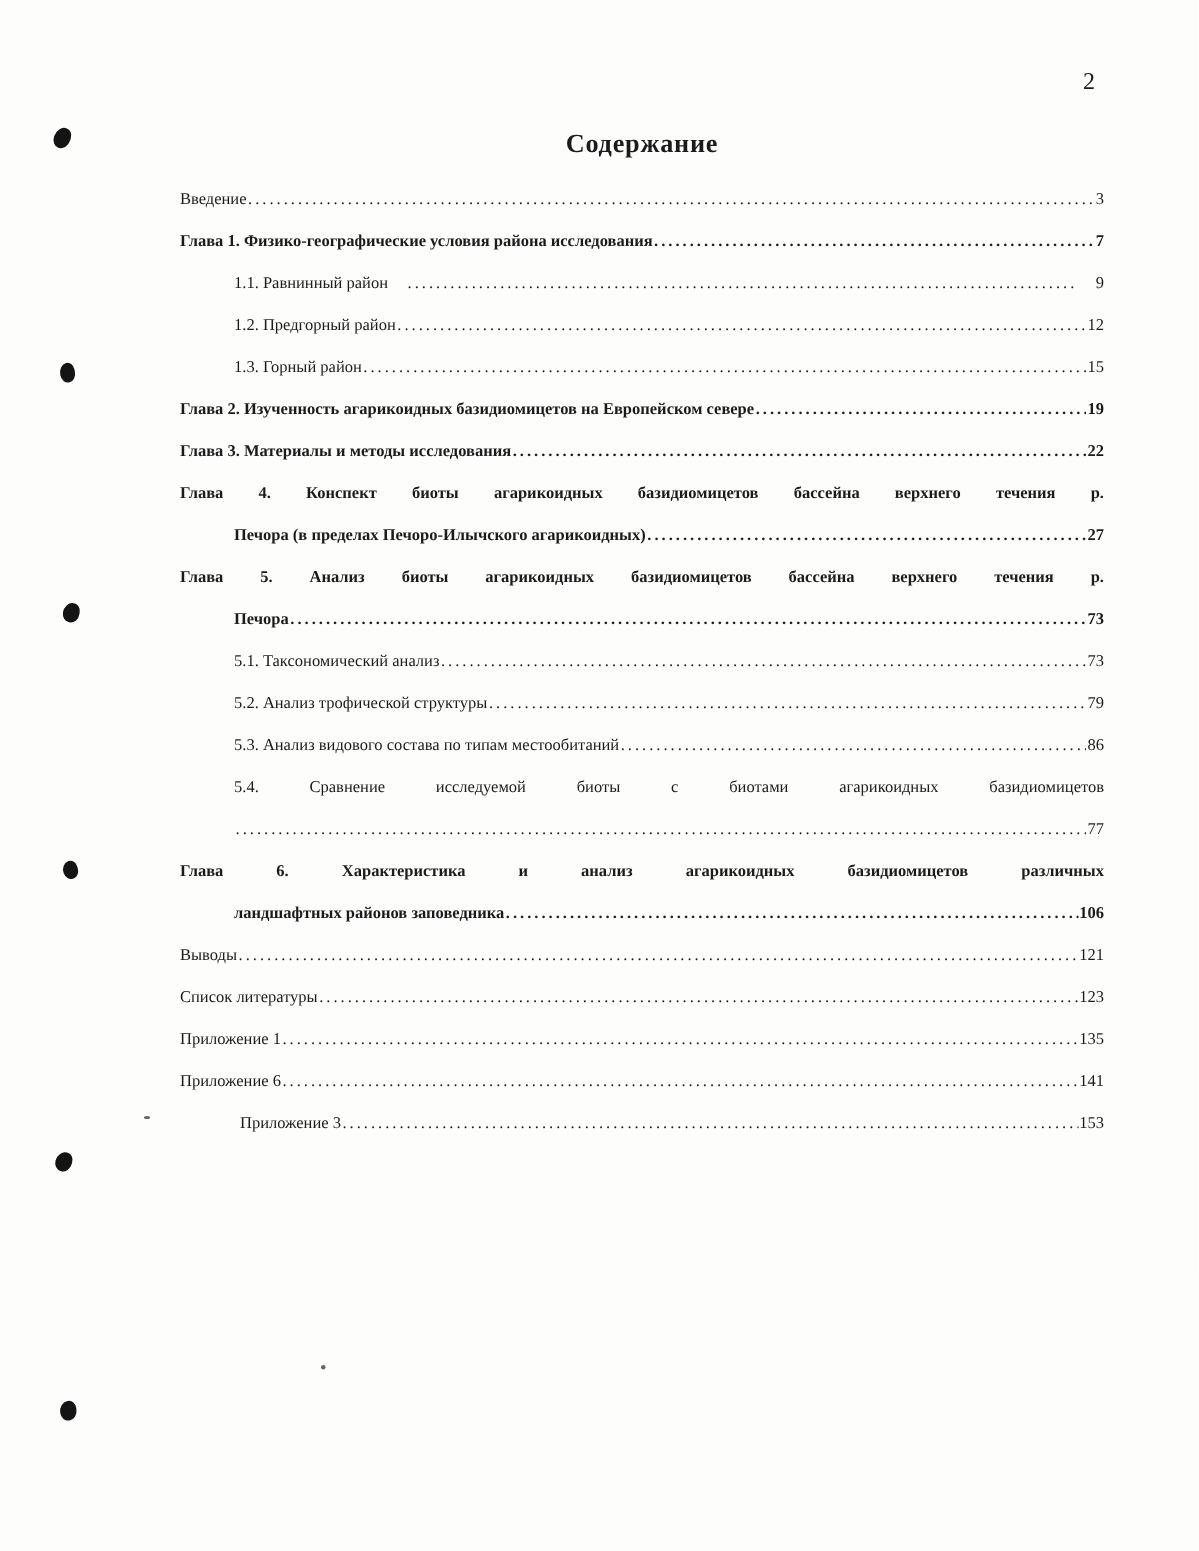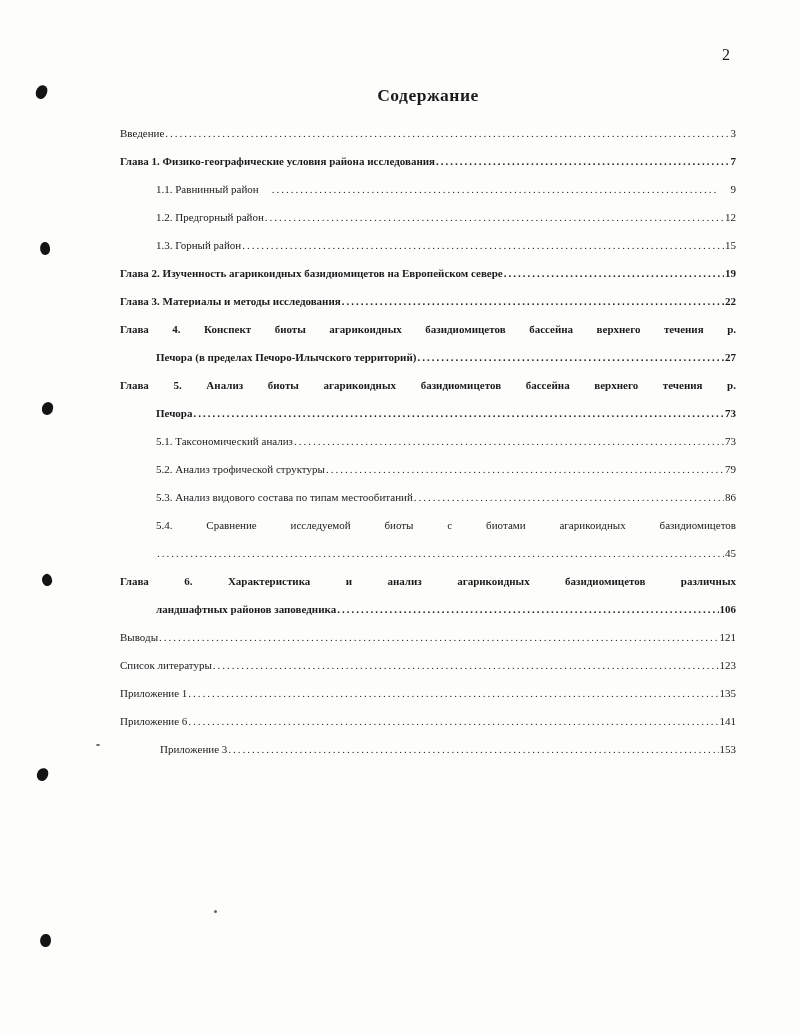--- a/index.html
+++ b/index.html
@@ -107,21 +107,21 @@
         <span class="dots"></span>
         <span class="toc-page">19</span>
       </div>
       <div class="toc-line bold" style="padding-left: 0px;">
         <span class="toc-text">Глава 3. Материалы и методы исследования</span>
         <span class="dots"></span>
         <span class="toc-page">22</span>
       </div>
       <div class="toc-line bold justify" style="padding-left: 0px;"><span class="toc-text">Глава 4. Конспект биоты агарикоидных базидиомицетов бассейна верхнего течения р.</span></div>
       <div class="toc-line bold" style="padding-left: 36px;">
-        <span class="toc-text">Печора (в пределах Печоро-Илычского территорий)</span>
+        <span class="toc-text">Печора (в пределах Печоро-Илычского агарикоидных)</span>
         <span class="dots"></span>
         <span class="toc-page">27</span>
       </div>
       <div class="toc-line bold justify" style="padding-left: 0px;"><span class="toc-text">Глава 5. Анализ биоты агарикоидных базидиомицетов бассейна верхнего течения р.</span></div>
       <div class="toc-line bold" style="padding-left: 36px;">
         <span class="toc-text">Печора</span>
         <span class="dots"></span>
         <span class="toc-page">73</span>
       </div>
       <div class="toc-line" style="padding-left: 36px;">
@@ -135,21 +135,21 @@
         <span class="toc-page">79</span>
       </div>
       <div class="toc-line" style="padding-left: 36px;">
         <span class="toc-text">5.3. Анализ видового состава по типам местообитаний</span>
         <span class="dots"></span>
         <span class="toc-page">86</span>
       </div>
       <div class="toc-line justify" style="padding-left: 36px;"><span class="toc-text">5.4. Сравнение исследуемой биоты с биотами агарикоидных базидиомицетов</span></div>
       <div class="toc-line" style="padding-left: 36px;">
         <span class="dots"></span>
-        <span class="toc-page">45</span>
+        <span class="toc-page">77</span>
       </div>
       <div class="toc-line bold justify" style="padding-left: 0px;"><span class="toc-text">Глава 6. Характеристика и анализ агарикоидных базидиомицетов различных</span></div>
       <div class="toc-line bold" style="padding-left: 36px;">
         <span class="toc-text">ландшафтных районов заповедника</span>
         <span class="dots"></span>
         <span class="toc-page">106</span>
       </div>
       <div class="toc-line" style="padding-left: 0px;">
         <span class="toc-text">Выводы</span>
         <span class="dots"></span>

